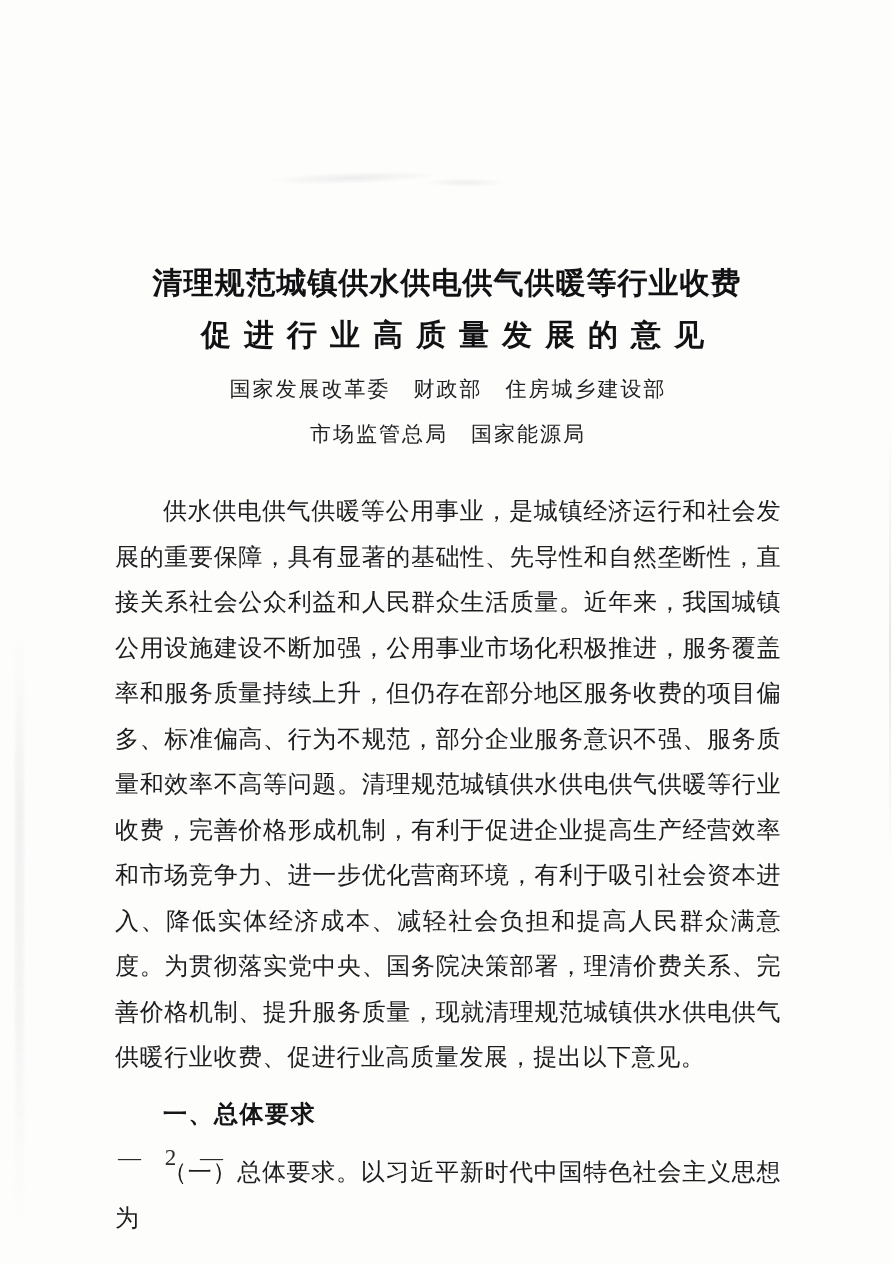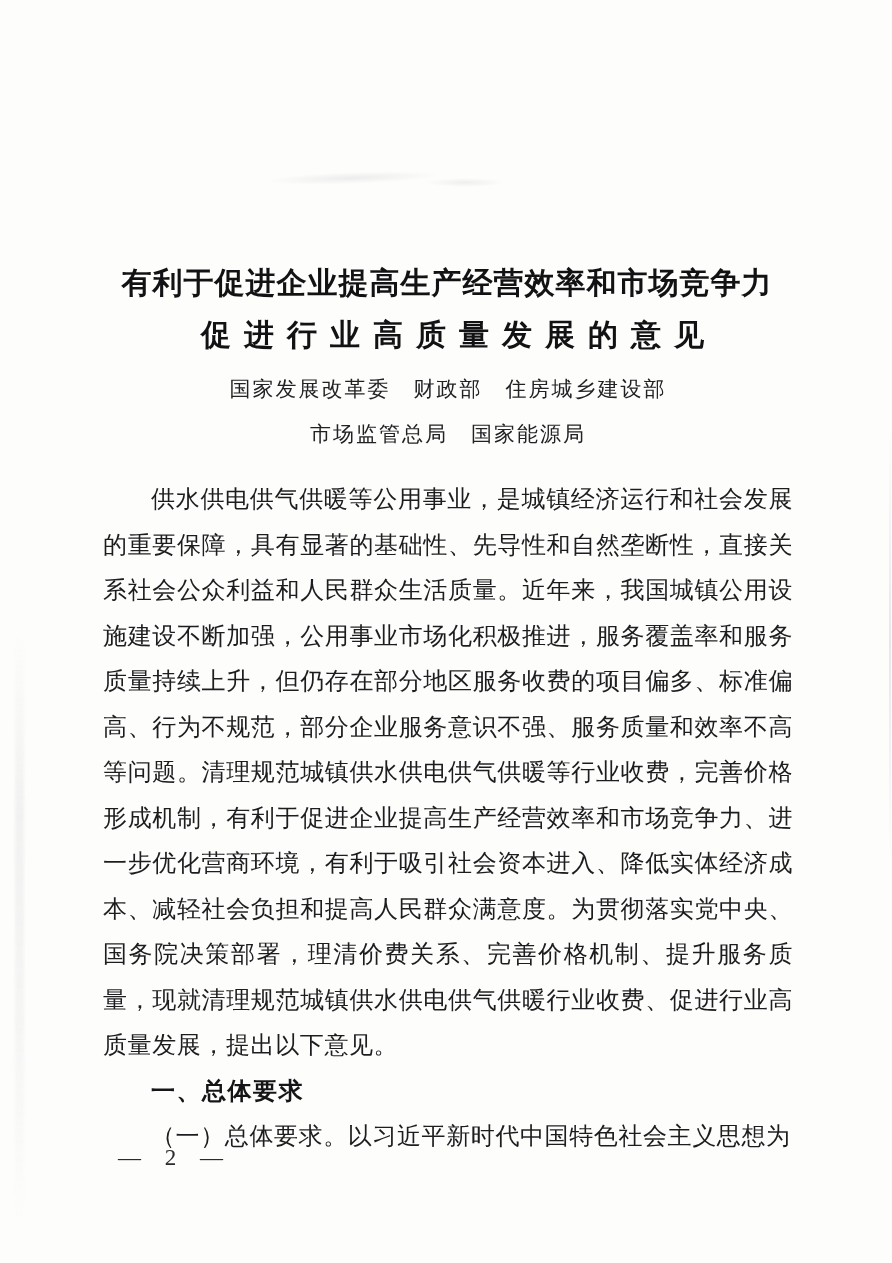--- a/index.html
+++ b/index.html
@@ -57,25 +57,25 @@
     left: 103px;
     top: 477px;
     width: 690px;
     font-size: 24px;
     line-height: 45.5px;
     letter-spacing: 0.6px;
     text-align: justify;
     color: #1d1d20;
   }
   .body-text p {
-    margin: 0;
+    margin: 12px;
     text-indent: 2em;
   }
   .section-heading {
-    font-family: Liberation Serif, serif;
+    font-family: Liberation Mono, monospace;
     font-weight: bold;
     letter-spacing: 1.5px;
     color: #151517;
   }
   
   .page-number {
     position: absolute;
     left: 118px;
     top: 1145px;
     font-size: 23px;
@@ -131,21 +131,21 @@
 </head>
 <body>
 
 <div class="sheet">
 
   <div class="smudge-top"></div>
   <div class="smudge-top2"></div>
   <div class="streak-left"></div>
   <div class="edge-right"></div>
 
-  <div class="title-line title-line1">有利于促进企业提高生产经营效率和市场竞争力</div>
+  <div class="title-line title-line1">清理规范城镇供水供电供气供暖等行业收费</div>
   <div class="title-line title-line2">促进行业高质量发展的意见</div>
 
   <div class="byline byline1">国家发展改革委　财政部　住房城乡建设部</div>
   <div class="byline byline2">市场监管总局　国家能源局</div>
 
   <div class="body-text">
     <p>供水供电供气供暖等公用事业，是城镇经济运行和社会发展的重要保障，具有显著的基础性、先导性和自然垄断性，直接关系社会公众利益和人民群众生活质量。近年来，我国城镇公用设施建设不断加强，公用事业市场化积极推进，服务覆盖率和服务质量持续上升，但仍存在部分地区服务收费的项目偏多、标准偏高、行为不规范，部分企业服务意识不强、服务质量和效率不高等问题。清理规范城镇供水供电供气供暖等行业收费，完善价格形成机制，有利于促进企业提高生产经营效率和市场竞争力、进一步优化营商环境，有利于吸引社会资本进入、降低实体经济成本、减轻社会负担和提高人民群众满意度。为贯彻落实党中央、国务院决策部署，理清价费关系、完善价格机制、提升服务质量，现就清理规范城镇供水供电供气供暖行业收费、促进行业高质量发展，提出以下意见。</p>
     <p class="section-heading">一、总体要求</p>
     <p>（一）总体要求。以习近平新时代中国特色社会主义思想为</p>
   </div>

